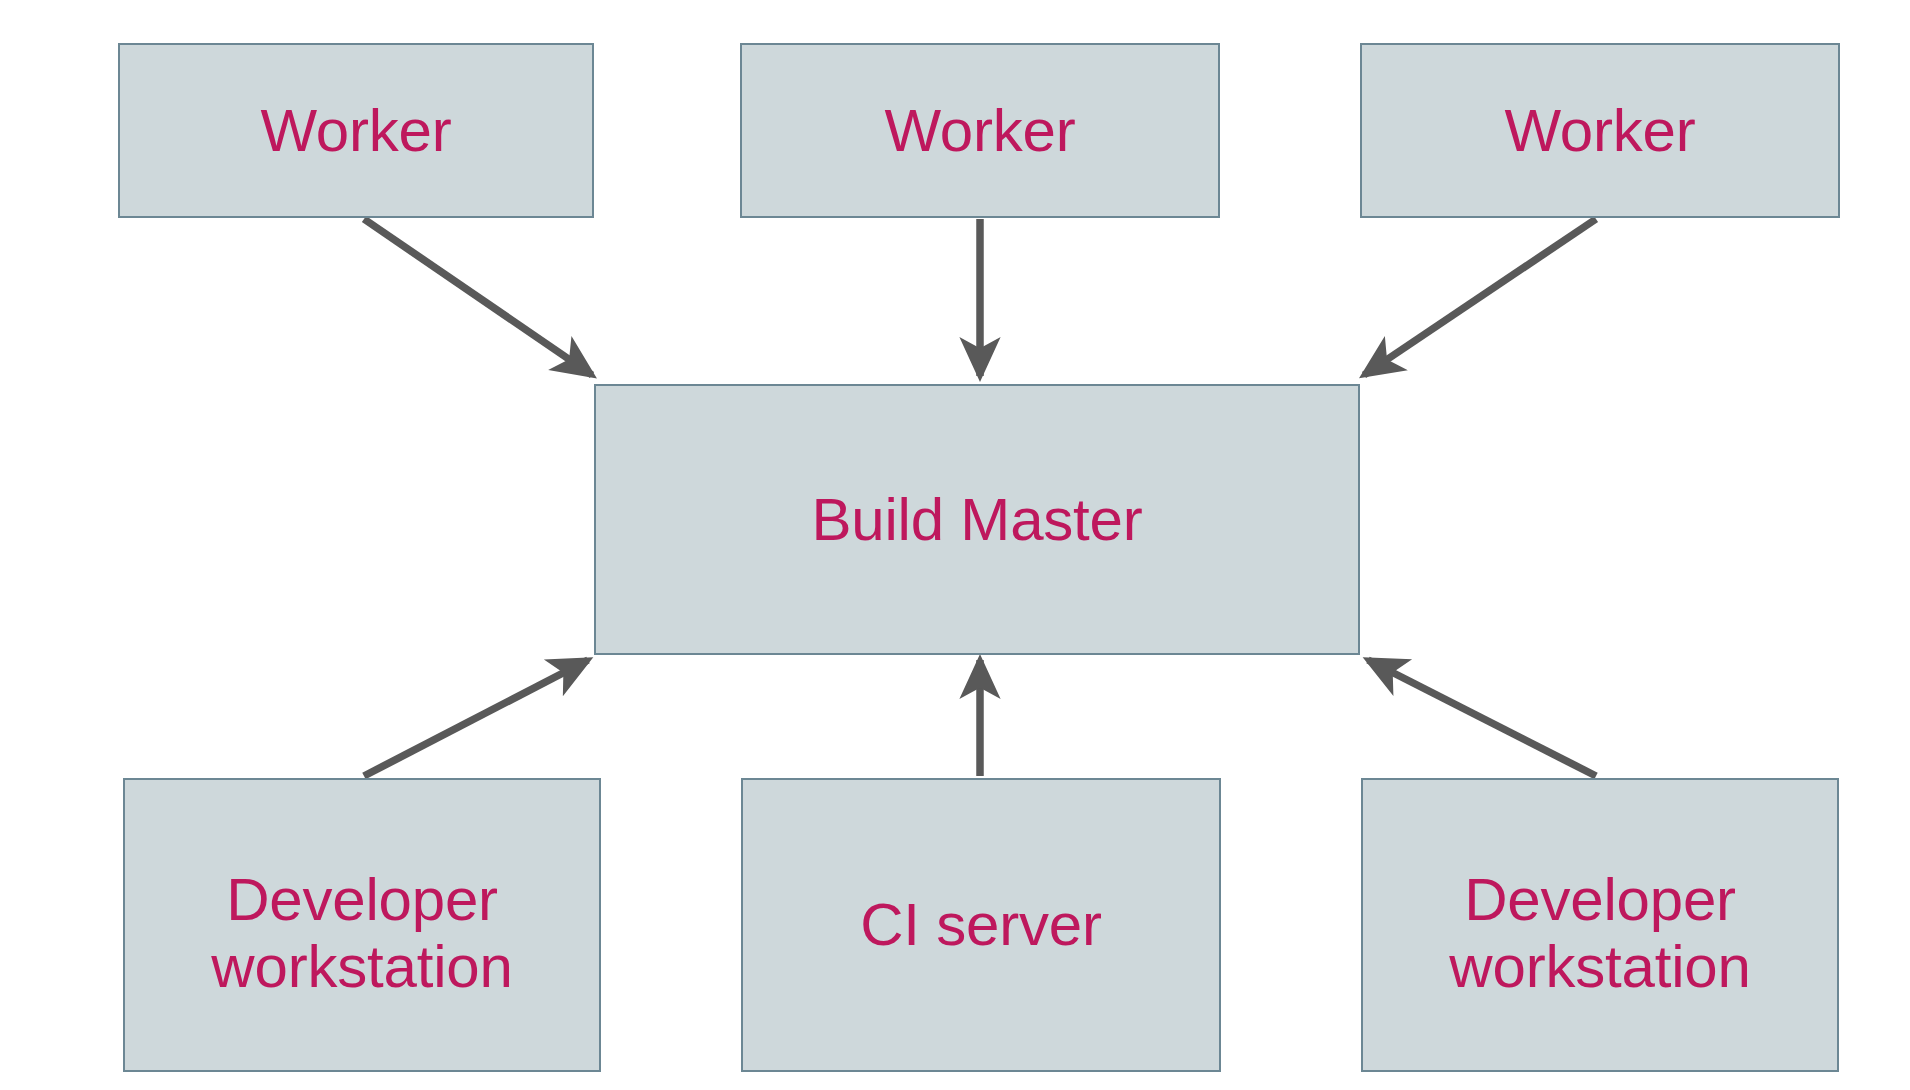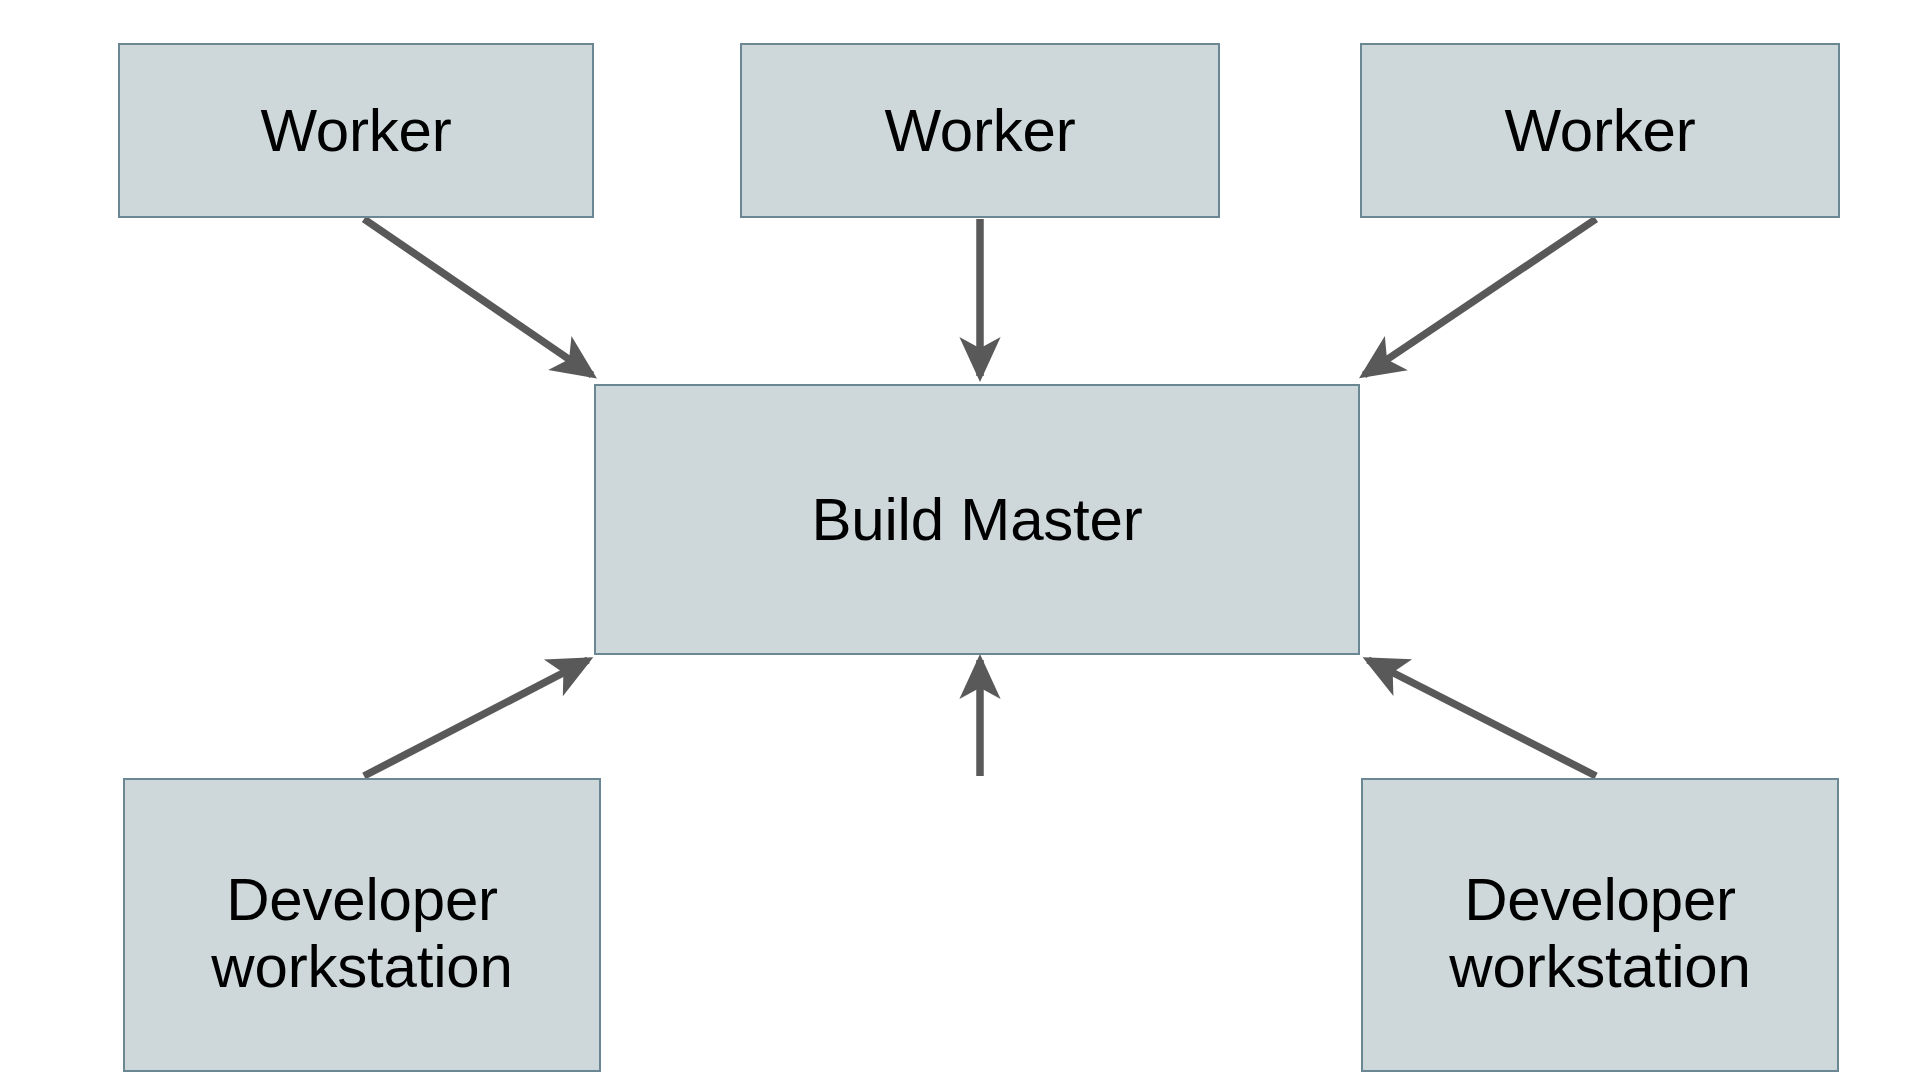--- a/index.html
+++ b/index.html
@@ -30,21 +30,21 @@
     box-sizing: border-box;
     background: #ced8db;
     border: 2px solid #6c8794;
     display: flex;
     align-items: center;
     justify-content: center;
     text-align: center;
     z-index: 2;
   }
   .node-label {
-    color: #000000;
+    color: #be185d;
     font-weight: 400;
     line-height: 1.12;
     white-space: pre-line;
     letter-spacing: -0.2px;
   }
   .node-worker .node-label { font-size: 60px; }
   .node-master .node-label { font-size: 60px; }
   .node-ci .node-label { font-size: 60px; }
   .node-dev .node-label { font-size: 60px; margin-top: 16px; }
 
@@ -112,19 +112,22 @@
 
   <div id="node-build-master" class="node node-master">
     <span class="node-label">Build Master</span>
   </div>
 
   <div id="node-dev-left" class="node node-dev">
     <span class="node-label">Developer
 workstation</span>
   </div>
 
+  <div id="node-ci-server" class="node node-ci">
+    <span class="node-label">CI server</span>
+  </div>
 
   <div id="node-dev-right" class="node node-dev">
     <span class="node-label">Developer
 workstation</span>
   </div>
 
 </div>
 
 </body></html>

